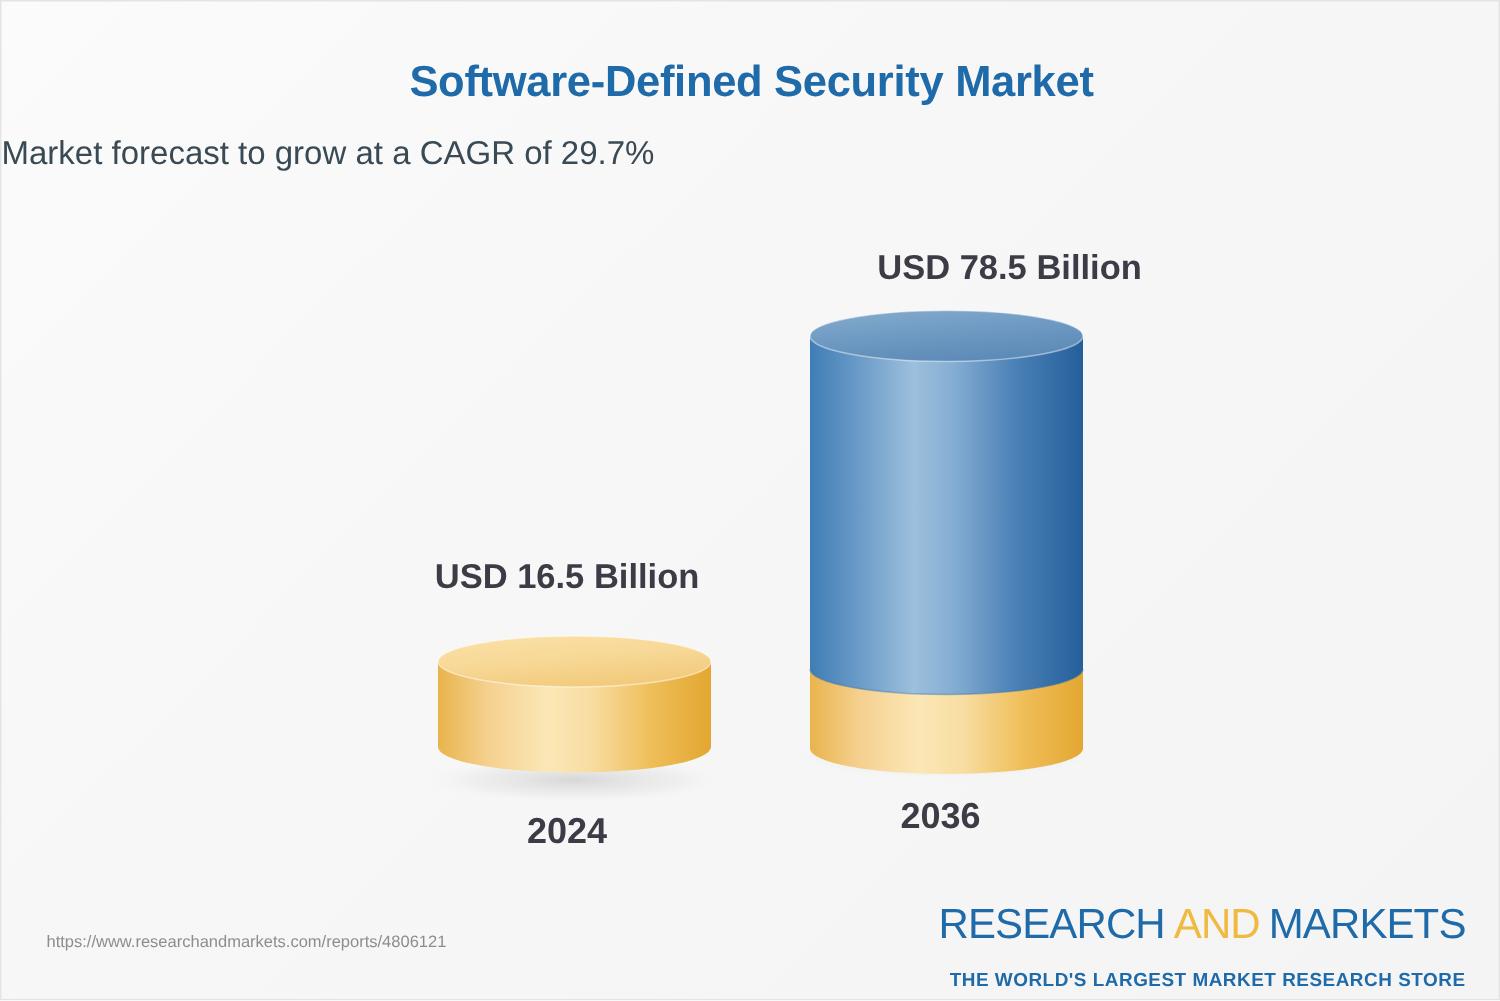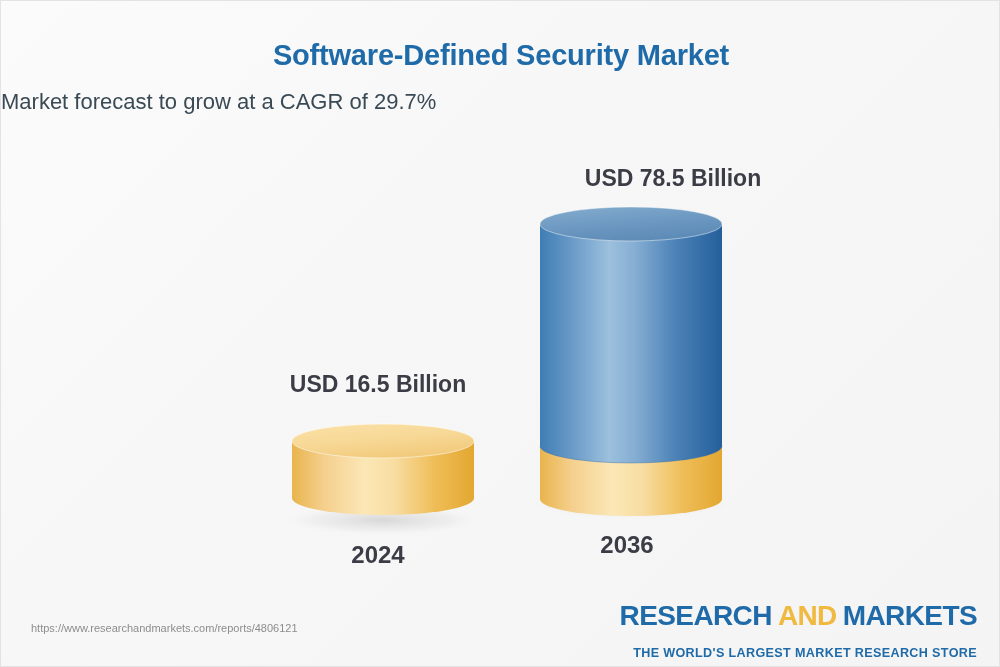--- a/index.html
+++ b/index.html
@@ -83,21 +83,21 @@
     white-space: nowrap;
   }
   .logo {
     position: absolute;
     right: 22px;
     top: 600px;
     text-align: right;
   }
   .logo-main {
     font-size: 28px;
-    font-weight: bold;
+    font-weight: normal;
     letter-spacing: -0.6px;
     line-height: 1.05;
     white-space: nowrap;
     color: #1f6aa8;
   }
   .logo-main .logo-and { color: #f0b93f; }
   .logo-main .logo-word { color: #1f6aa8; }
   .logo-tag {
     font-size: 12.6px;
     font-weight: bold;

